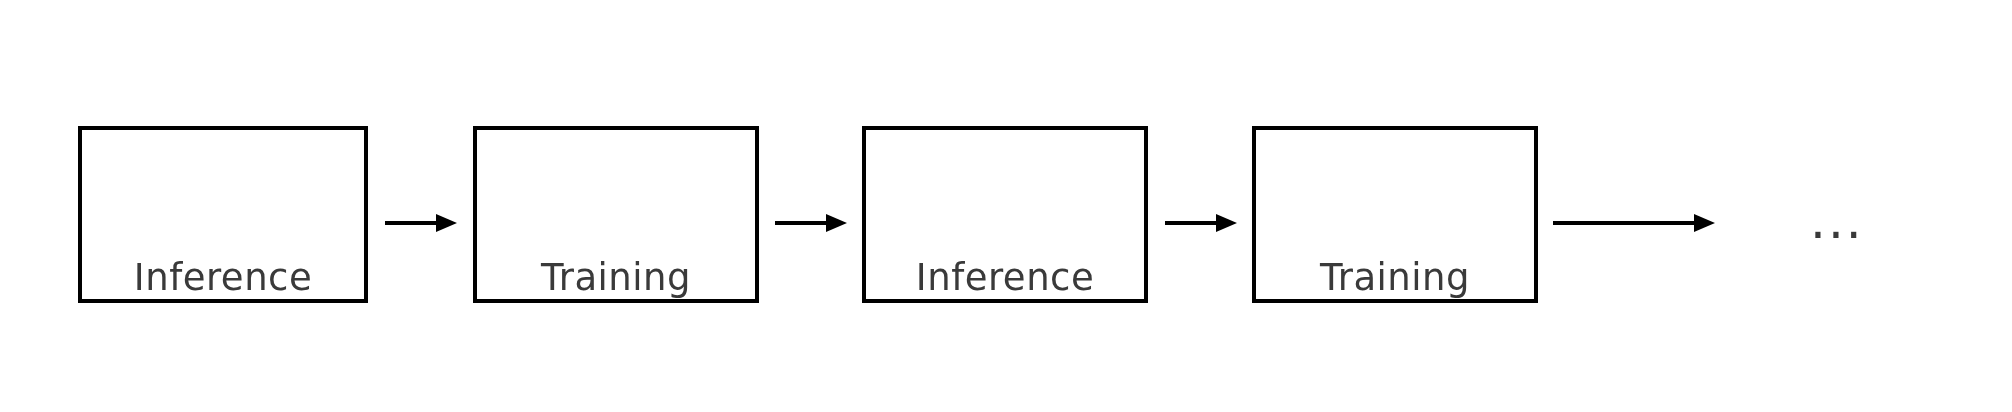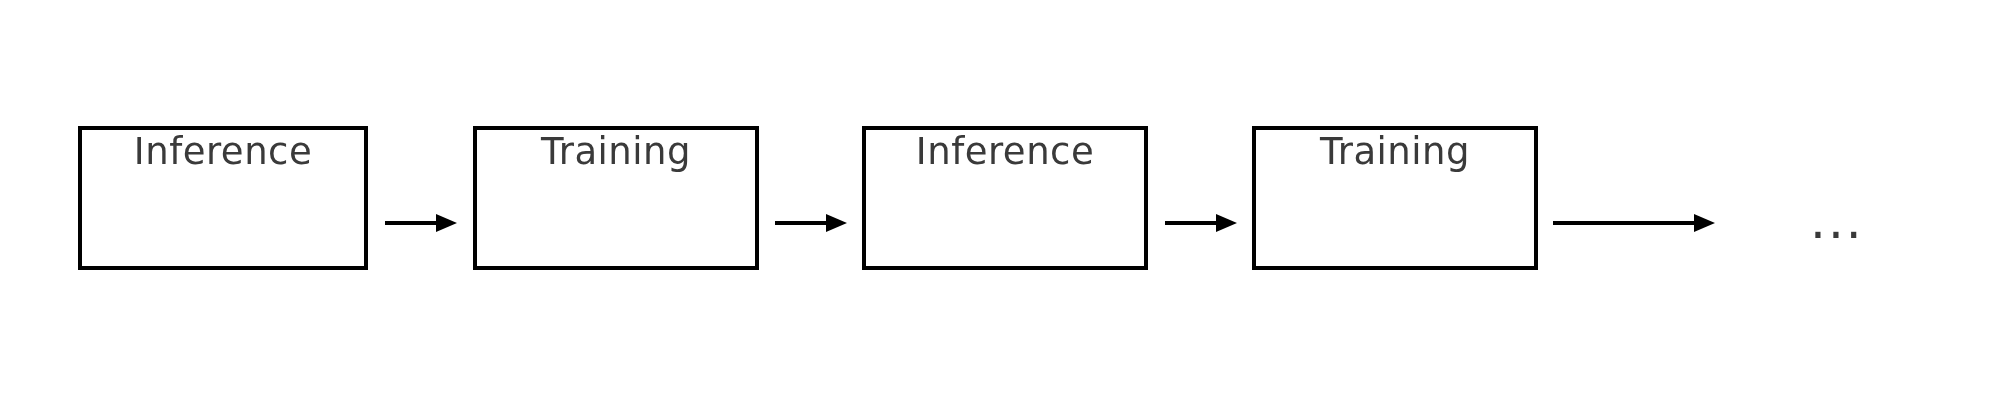--- a/index.html
+++ b/index.html
@@ -11,26 +11,26 @@
     position: relative;
     width: 2012px;
     height: 412px;
     background: #ffffff;
     font-family: "DejaVu Sans", "Liberation Sans", sans-serif;
     overflow: hidden;
   }
   .flow-box {
     position: absolute;
     top: 126px;
-    height: 144px;
+    height: 177px;
     box-sizing: border-box;
     border: 4px solid #000000;
     background: #ffffff;
     display: flex;
-    align-items: flex-start;
+    align-items: flex-end;
     justify-content: center;
   }
   .flow-box .label {
     font-size: 37px;
     color: #3a3a3a;
     white-space: nowrap;
     letter-spacing: 0.5px;
   }
   .b1 { left: 78px;  width: 290px; }
   .b2 { left: 473px; width: 286px; }

